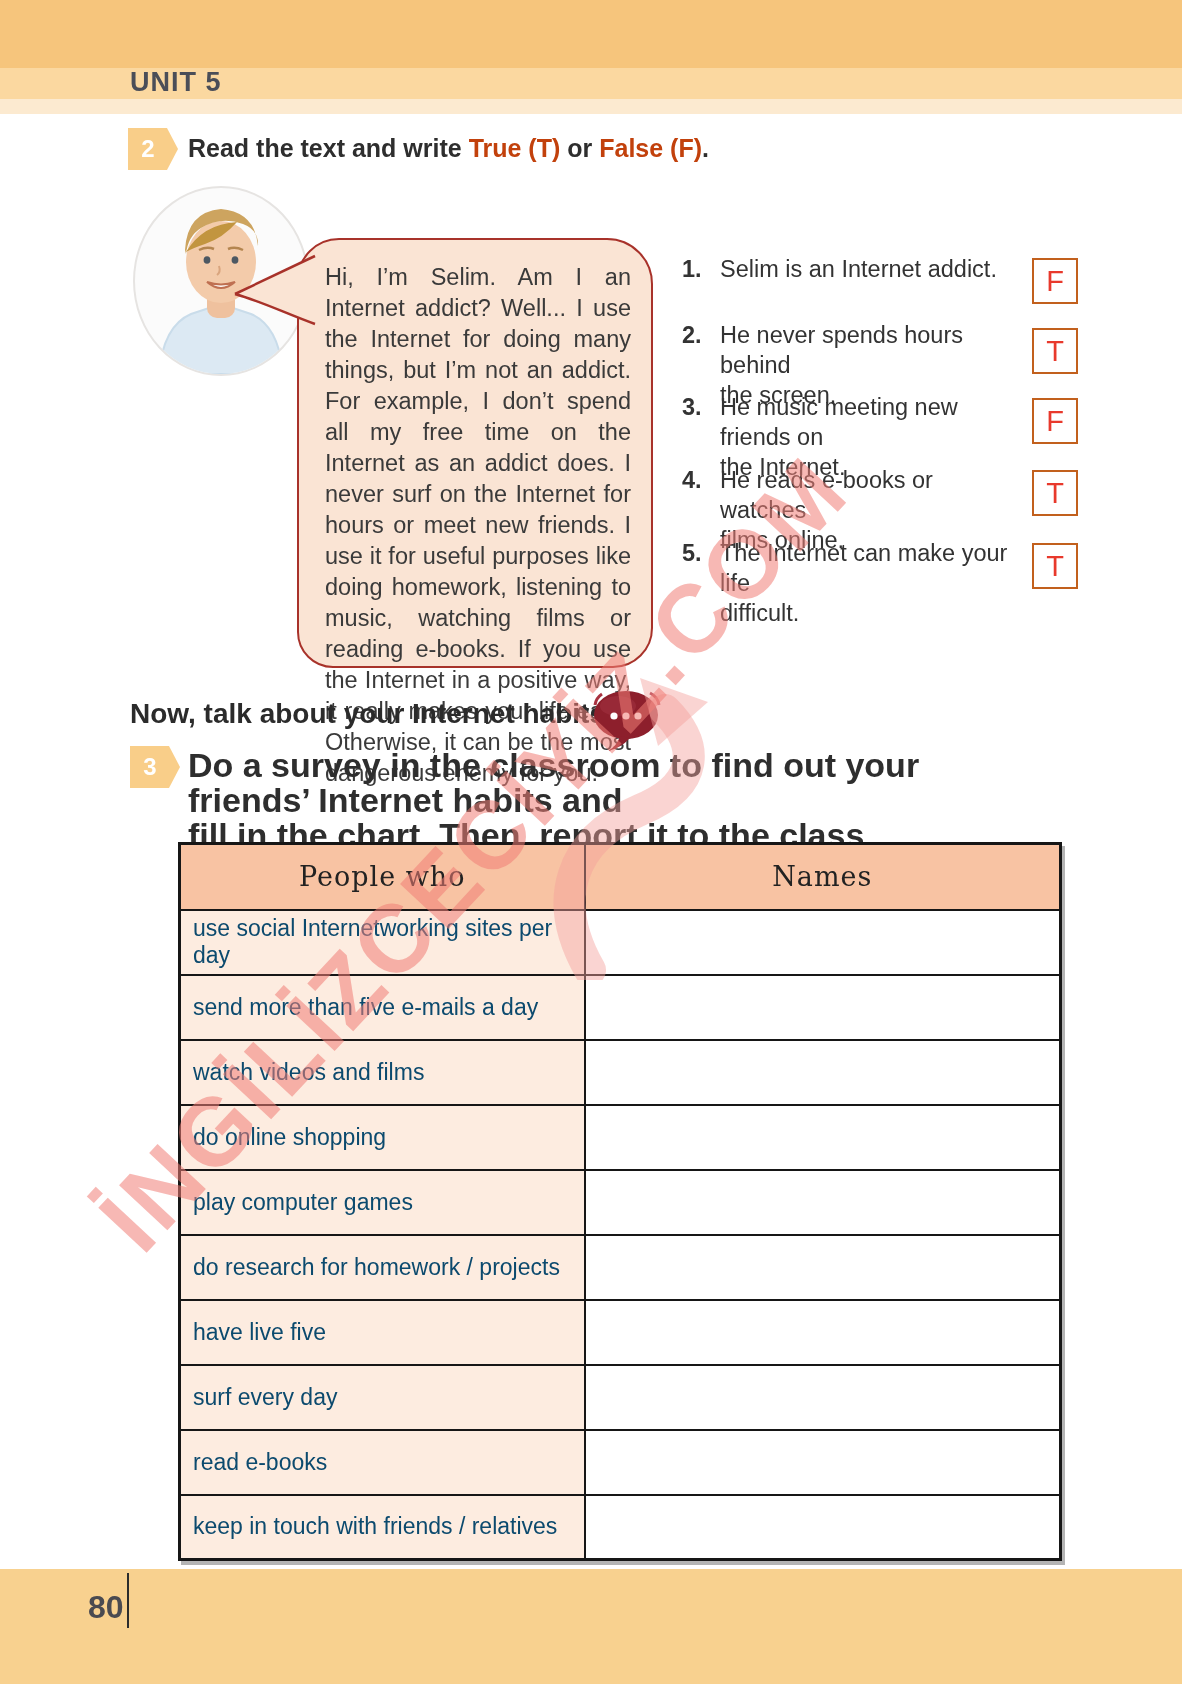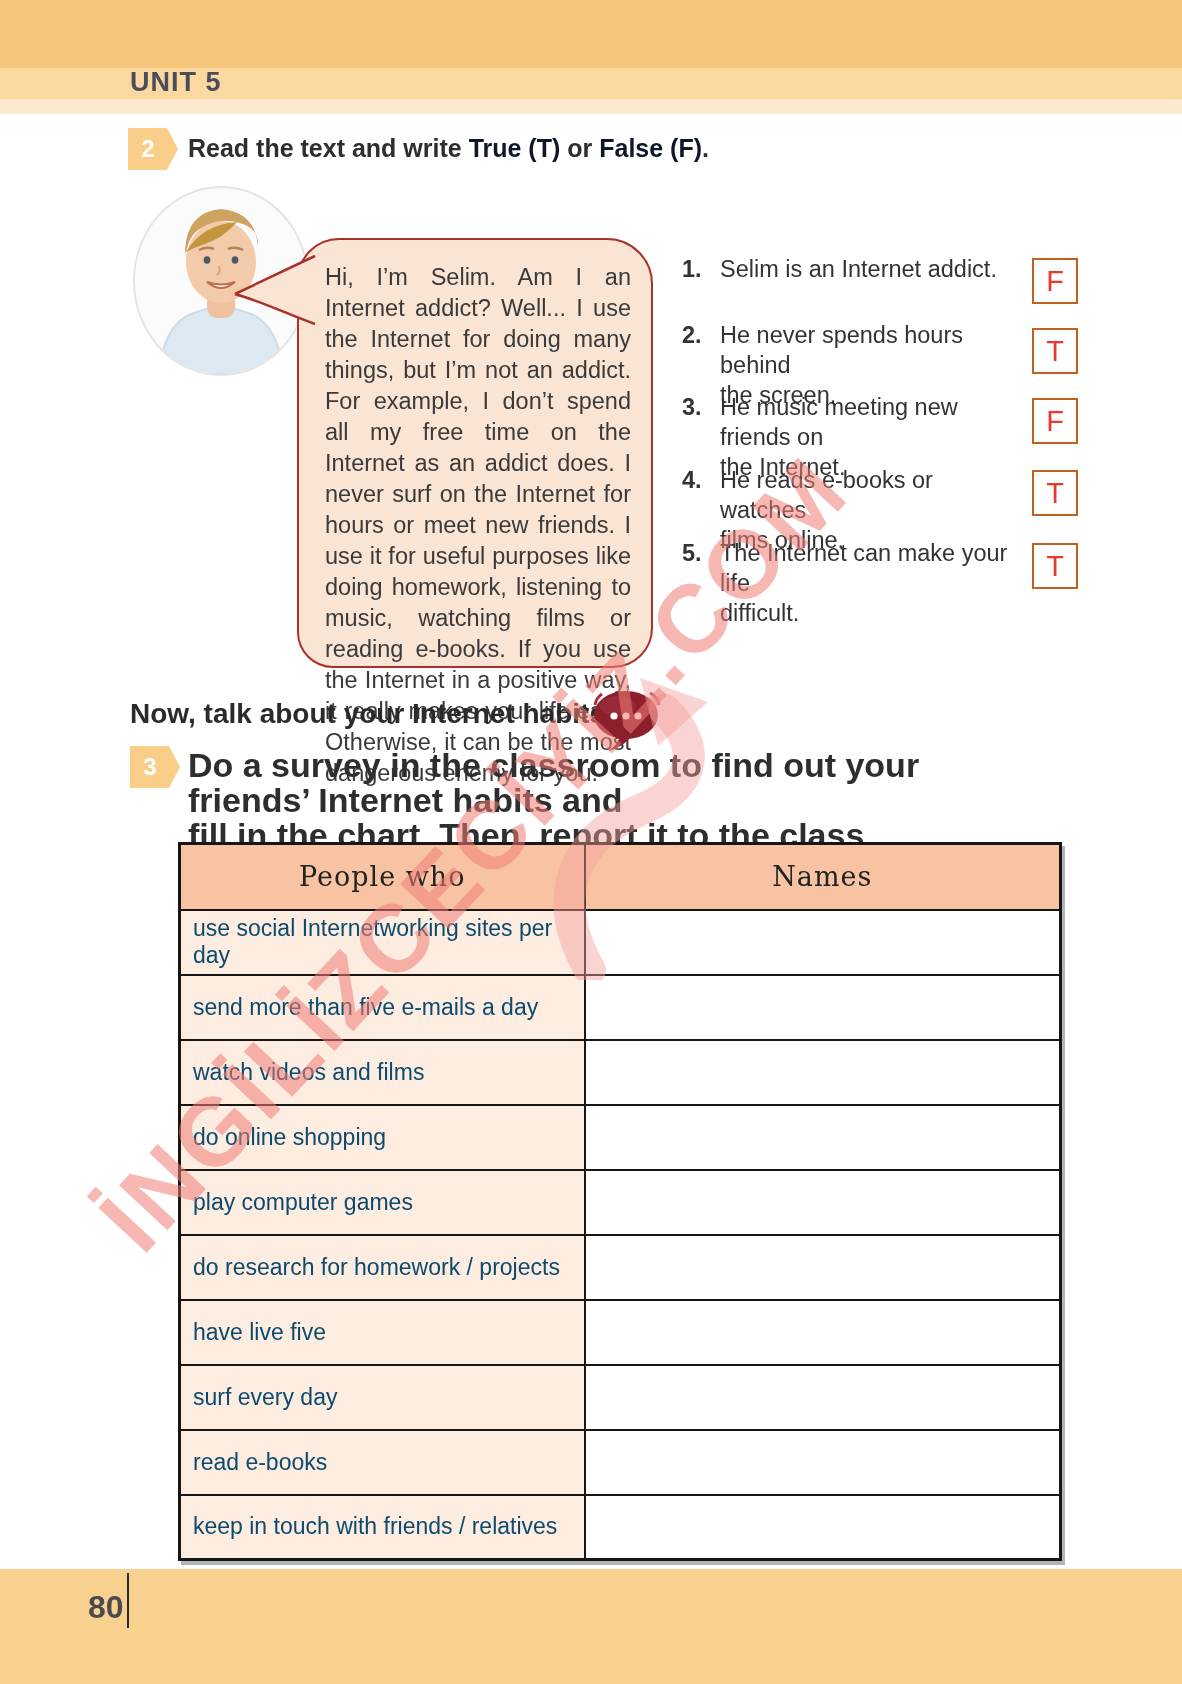--- a/index.html
+++ b/index.html
@@ -19,21 +19,21 @@
   .badge{
     position:absolute;width:50px;height:42px;background:#f9ce89;
     clip-path:polygon(0 0,78% 0,100% 50%,78% 100%,0 100%);
     color:#ffffff;font-weight:bold;font-size:24px;
     display:flex;align-items:center;justify-content:center;padding-right:10px;box-sizing:border-box;
   }
   .badge-2{left:128px;top:128px;}
   .badge-3{left:130px;top:746px;}
   
   .ex-heading{position:absolute;left:188px;top:134px;font-size:25px;font-weight:bold;color:#2e2e2e;}
-  .magenta{color:#0f172a;}
+  .magenta{color:#c2410c;}
   .talk-prompt{position:absolute;left:130px;top:698px;font-size:28px;font-weight:bold;color:#2b2b2b;}
   .ex3-heading{
     position:absolute;left:188px;top:748px;font-size:34px;font-weight:bold;color:#2e2e2e;
     white-space:pre-line;line-height:35px;width:850px;
   }
   
   .avatar{
     position:absolute;left:133px;top:186px;width:176px;height:190px;border-radius:50%;
     background:#fbfbfb;border:2px solid #e6e4e2;overflow:hidden;box-sizing:border-box;
   }

